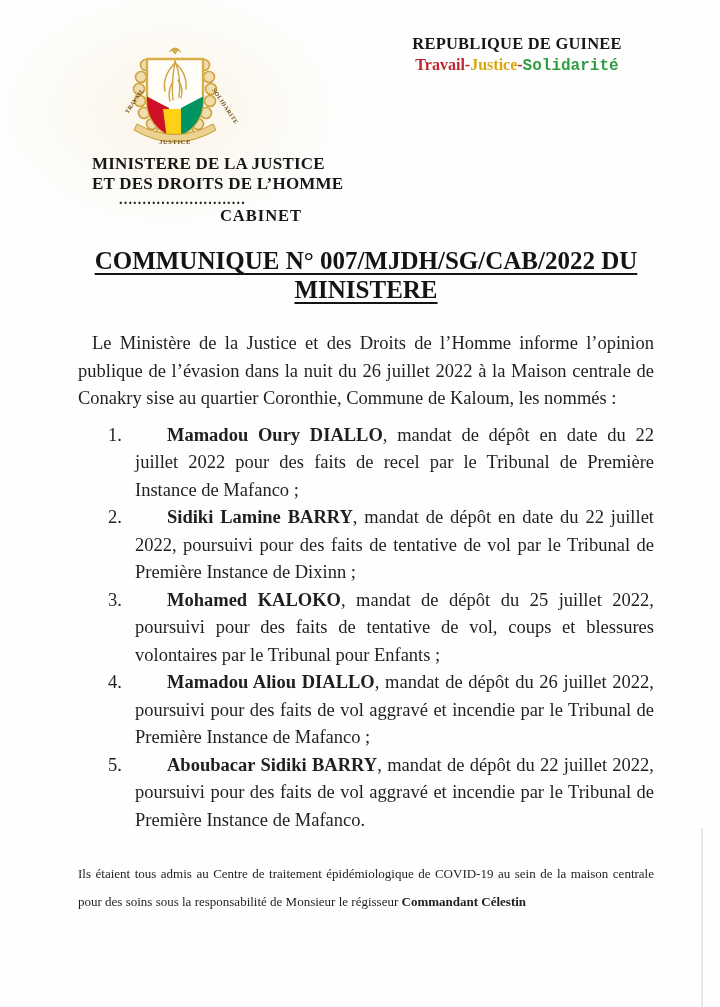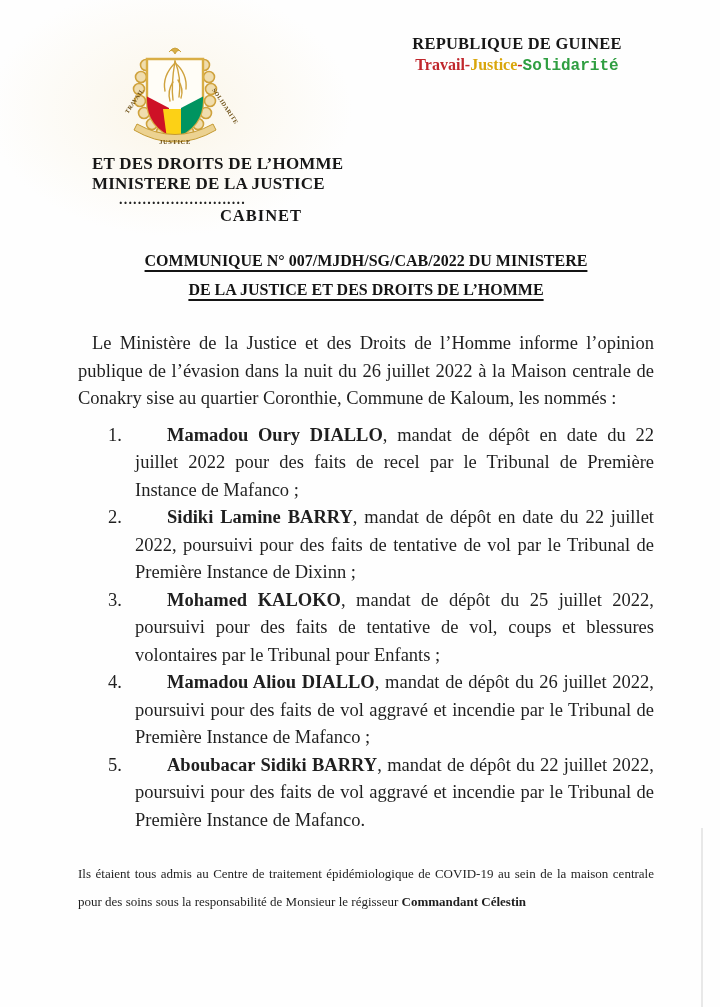--- a/index.html
+++ b/index.html
@@ -23,21 +23,21 @@
   .motto .o{color:#2f9e41;font-family:Liberation Mono, monospace;}
   
   .emblem{position:absolute;left:112px;top:42px;width:126px;height:118px;}
   
   .ministry-block{position:absolute;left:92px;top:154px;width:300px;}
   .ministry-line{font-size:17px;font-weight:bold;line-height:19.5px;color:#171717;letter-spacing:.2px;}
   .dots{font-size:14px;font-weight:bold;letter-spacing:1.2px;margin:2px 0 0 27px;line-height:10px;color:#222;}
   .cabinet{font-size:16.5px;font-weight:bold;margin:1px 0 0 38px;letter-spacing:1px;color:#171717;text-align:center;}
   
   .column{position:absolute;left:78px;top:246px;width:576px;}
-  .doc-title{text-align:center;font-weight:bold;font-size:16px;line-height:29px;color:#141414;}
+  .doc-title{text-align:center;font-weight:bold;font-size:25px;line-height:29px;color:#141414;}
   .doc-title .tline{text-decoration:underline;text-decoration-thickness:2px;text-underline-offset:4px;}
   .intro{margin-top:26px;font-size:18.5px;line-height:27.5px;text-align:justify;text-indent:14px;}
   .list{margin-top:9px;}
   .list-item{position:relative;padding-left:57px;font-size:18.5px;line-height:27.5px;text-align:justify;}
   .list-item .num{position:absolute;left:30px;top:0;}
   .name{font-weight:bold;margin-left:32px;}
   .closing{margin-top:26px;font-size:13px;line-height:27.5px;text-align:justify;}
   .closing .bold{font-weight:bold;}
   
   .scan-line{position:absolute;right:17px;top:828px;bottom:0;width:2px;background:rgba(175,175,175,.28);}
@@ -98,31 +98,30 @@
 
       <path d="M22,88 Q63,112 104,88 L101,82 Q63,103 25,82 Z" fill="#ecd291" stroke="#c49a33" stroke-width="1"></path>
 
       <text x="16" y="72" transform="rotate(-56 16 72)" font-size="6" font-weight="bold" fill="#6b4d12" font-family="Liberation Serif, serif" letter-spacing="0.4">TRAVAIL</text>
       <text x="100" y="48" transform="rotate(56 100 48)" font-size="6" font-weight="bold" fill="#6b4d12" font-family="Liberation Serif, serif" letter-spacing="0.4">SOLIDARITE</text>
       <text x="63" y="102" text-anchor="middle" font-size="6.5" font-weight="bold" fill="#6b4d12" font-family="Liberation Serif, serif" letter-spacing="0.6">JUSTICE</text>
     </svg>
   </div>
 
   <div class="ministry-block">
+    <div class="ministry-line">MINISTERE DE LA JUSTICE</div>
     <div class="ministry-line">ET DES DROITS DE L’HOMME</div>
-    <div class="ministry-line">MINISTERE DE LA JUSTICE</div>
     <div class="dots">...........................</div>
     <div class="cabinet">CABINET</div>
   </div>
 
   <div class="column">
 
     <div class="doc-title">
       <div><span class="tline">COMMUNIQUE N° 007/MJDH/SG/CAB/2022 DU MINISTERE</span></div>
-      <div><span class="tline">DE LA JUSTICE ET DES DROITS DE L’HOMME</span></div>
     </div>
 
     <p class="intro" style="margin-bottom:0;">Le Ministère de la Justice et des Droits de l’Homme informe l’opinion publique de l’évasion dans la nuit du 26 juillet 2022 à la Maison centrale de Conakry sise au quartier Coronthie, Commune de Kaloum, les nommés :</p>
 
     <div class="list">
       <div class="list-item">
         <span class="num">1.</span><span class="name">Mamadou Oury DIALLO</span><span>, mandat de dépôt en date du 22 juillet 2022 pour des faits de recel par le Tribunal de Première Instance de Mafanco ;</span>
       </div>
       <div class="list-item">
         <span class="num">2.</span><span class="name">Sidiki Lamine BARRY</span><span>, mandat de dépôt en date du 22 juillet 2022, poursuivi pour des faits de tentative de vol par le Tribunal de Première Instance de Dixinn ;</span>

